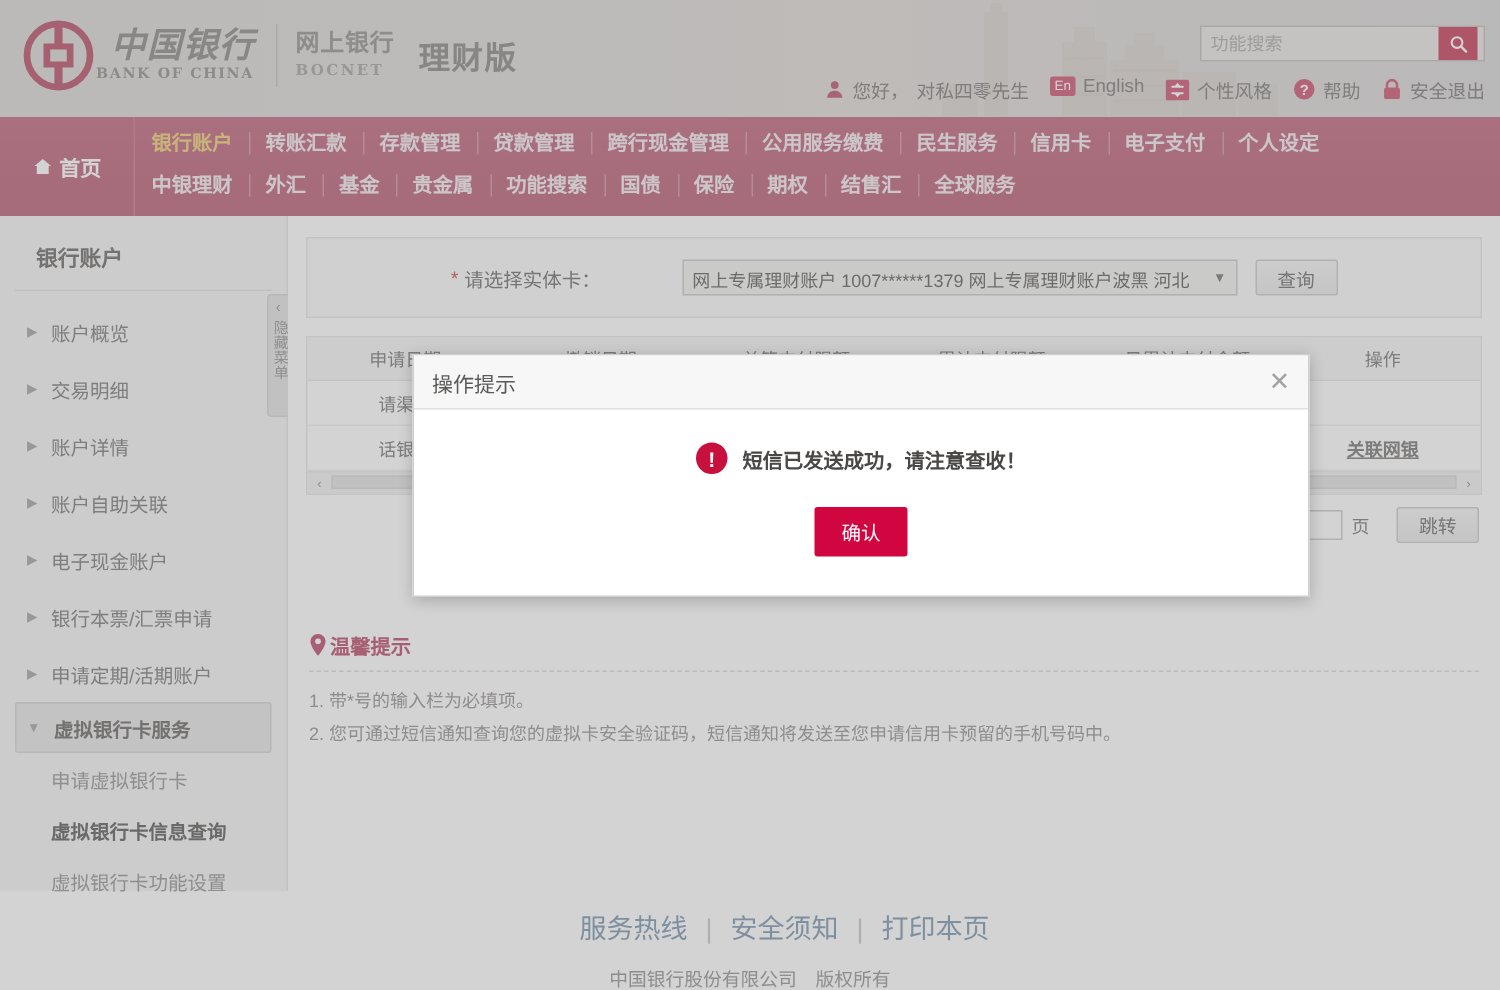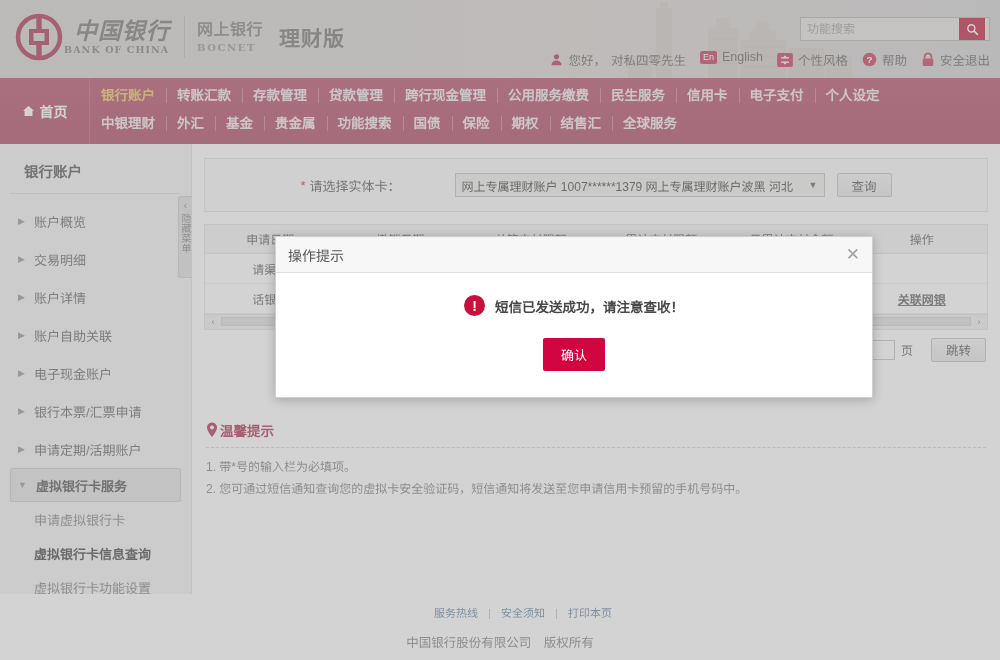--- a/index.html
+++ b/index.html
@@ -178,21 +178,21 @@
   .pager-input { width: 30px; height: 20px; border: 1px solid #c6c4c3; background:#fff; }
 
   .tips { margin-top: 58px; padding: 0 2px; }
   .tips-head { display: flex; align-items: center; gap: 2px; }
   .tips-title { color: #b33a5b; font-size: 13.5px; font-weight: bold; }
   .tips-rule { border-top: 1px dashed #d8d5d4; margin: 7px 0 8px 0; }
   .tips-li { font-size: 12px; color: #8a8786; line-height: 22px; }
 
   
   .footer { width: 1000px; height: 66px; background: #fff; text-align: center; padding-top: 10px; }
-  .footer-links { font-size: 11px; color: #8a8786; padding-left: 46px; }
+  .footer-links { font-size: 18px; color: #8a8786; padding-left: 46px; }
   .footer-links a { color: #6d8aa6; text-decoration: none; cursor: pointer; }
   .footer-sep { color: #c3c1c0; margin: 0 7px; }
   .footer-copy { font-size: 12.5px; color: #8a8786; margin-top: 12px; }
 
   
   .dim-overlay {
     position: absolute; left: 0; top: 0; width: 1000px; height: 660px;
     background: rgba(150,150,150,.42); z-index: 40;
   }
   .modal {

